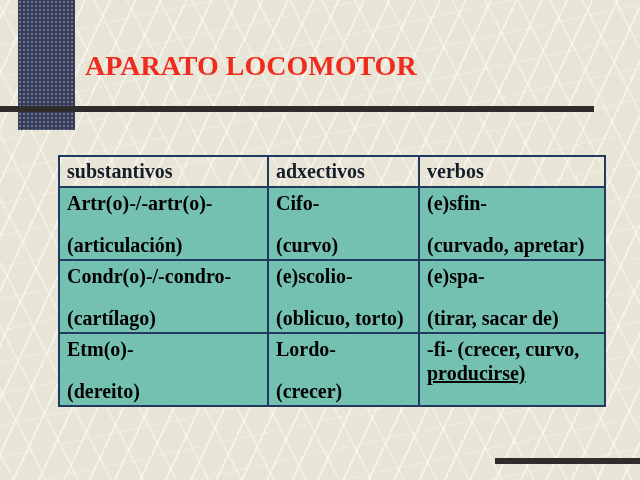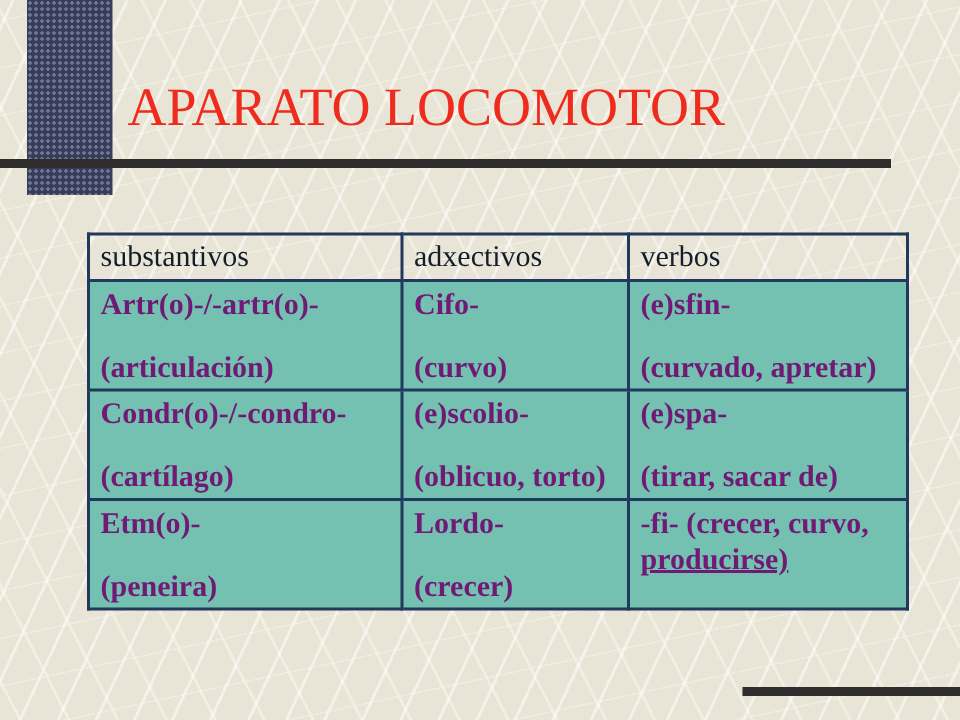--- a/index.html
+++ b/index.html
@@ -14,21 +14,21 @@
   }
   .sidebar-block{
     position:absolute;left:18px;top:0;width:57px;height:130px;
     background-color:#363C5A;
     background-image:radial-gradient(rgba(160,165,190,.55) 1px, transparent 1.4px);
     background-size:4px 4px;
     z-index:1;
   }
   .title{
     position:absolute;left:85px;top:50px;width:520px;
-    font-size:36px;font-weight:normal;color:#EE2B1D;
+    font-size:28px;font-weight:bold;color:#EE2B1D;
     letter-spacing:0px;white-space:nowrap;z-index:2;
   }
   .title-rule{
     position:absolute;left:0;top:106px;width:594px;height:6px;
     background:#2E2D2B;z-index:3;
   }
   .bottom-bar{
     position:absolute;left:495px;top:458px;width:145px;height:6px;
     background:#2E2D2B;
   }
@@ -40,26 +40,26 @@
   table.vocab col.c1{width:209px;}
   table.vocab col.c2{width:151px;}
   table.vocab col.c3{width:186px;}
   table.vocab th, table.vocab td{
     border:2px solid #20395C;
     vertical-align:top;text-align:left;
     padding:3px 4px 2px 7px;
   }
   table.vocab th{
     height:26px;background:transparent;
-    font-size:20px;font-weight:normal;color:#141E2A;
+    font-size:20px;font-weight:bold;color:#141E2A;
     vertical-align:middle;padding-top:1px;
   }
   table.vocab td{
     height:57px;background:#74C0B1;
-    font-size:20px;font-weight:bold;color:#701a75;
+    font-size:20px;font-weight:bold;color:#000000;
   }
   .line{line-height:24px;white-space:nowrap;}
   .line + .line{margin-top:18px;}
   
   tbody tr:nth-child(3) td:nth-child(3) .line{white-space:normal;}
   tbody tr:nth-child(3) td:nth-child(3) .line + .line{margin-top:0;text-decoration:underline;}
 </style>
 </head>
 <body>
 
@@ -107,21 +107,21 @@
         <div class="line">(oblicuo, torto)</div>
       </td>
       <td>
         <div class="line">(e)spa-</div>
         <div class="line">(tirar, sacar de)</div>
       </td>
     </tr>
     <tr>
       <td>
         <div class="line">Etm(o)-</div>
-        <div class="line">(peneira)</div>
+        <div class="line">(dereito)</div>
       </td>
       <td>
         <div class="line">Lordo-</div>
         <div class="line">(crecer)</div>
       </td>
       <td>
         <div class="line">-fi- (crecer, curvo,</div>
         <div class="line">producirse)</div>
       </td>
     </tr>

